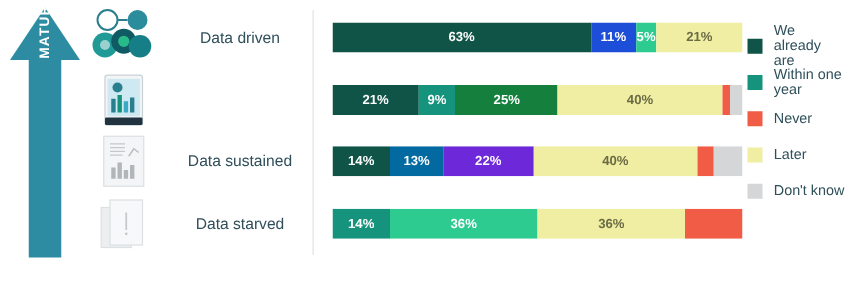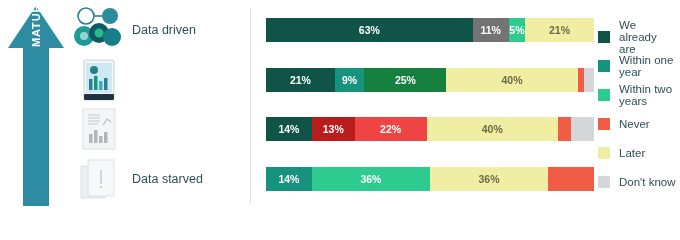--- a/index.html
+++ b/index.html
@@ -79,20 +79,21 @@
     height: 46px;
     flex: 0 0 58px;
     position: relative;
   }
   .row-label {
     flex: 0 0 120px;
     width: 120px;
     margin-left: 4px;
     font-size: 12.5px;
     color: #2f4f5a;
+    text-align: center;
   }
 
   
   #chart-divider {
     position: absolute;
     left: 250px;
     top: 8px;
     width: 1px;
     height: 196px;
     background: #dde6e9;
@@ -201,52 +202,53 @@
       </g>
       <polyline points="33,19 37,13 41,16" fill="none" stroke="#b8bec1" stroke-width="1.2"></polyline>
       <g fill="#b0b6b9">
         <rect x="19" y="28" width="3.5" height="9"></rect>
         <rect x="24" y="24" width="3.5" height="13"></rect>
         <rect x="29" y="30" width="3.5" height="7"></rect>
         <rect x="34" y="26" width="3.5" height="11"></rect>
       </g>
     </svg>
   </div>
+  <div class="row-label">Data sustained</div>
 </div>
 
 <div class="row" id="row-3">
   <div class="row-icon">
     <svg width="58" height="46" viewBox="0 0 58 46">
       <rect x="11" y="10" width="24" height="32" fill="#eceef0" stroke="#dde1e3" stroke-width="1"></rect>
       <rect x="18" y="4" width="26" height="36" fill="#f7f8f9" stroke="#dde1e3" stroke-width="1"></rect>
       <line x1="31" y1="14" x2="31" y2="28" stroke="#c3c9cc" stroke-width="1.4"></line>
       <circle cx="31" cy="31" r="1.1" fill="#c3c9cc"></circle>
     </svg>
   </div>
   <div class="row-label">Data starved</div>
 </div>
 
 <div class="bar" id="bar-0">
     <div class="seg" style="width: 63%; background: rgb(15, 84, 70); color: rgb(255, 255, 255);">63%</div>
-    <div class="seg" style="width: 11%; background: #737373; color: rgb(255, 255, 255);">11%</div>
+    <div class="seg" style="width: 11%; background: #1d4ed8; color: rgb(255, 255, 255);">11%</div>
     <div class="seg" style="width: 5%; background: rgb(46, 203, 144); color: rgb(255, 255, 255);">5%</div>
     <div class="seg" style="width: 21%; background: rgb(240, 238, 162); color: rgb(107, 107, 69);">21%</div>
   </div>
 <div class="bar" id="bar-1">
     <div class="seg" style="width: 21%; background: rgb(15, 84, 70); color: rgb(255, 255, 255);">21%</div>
     <div class="seg" style="width: 9%; background: rgb(21, 147, 124); color: rgb(255, 255, 255);">9%</div>
     <div class="seg" style="width: 25%; background: #15803d; color: rgb(255, 255, 255);">25%</div>
     <div class="seg" style="width: 40%; background: rgb(240, 238, 162); color: rgb(107, 107, 69);">40%</div>
     <div class="seg" style="width: 2%; background: rgb(240, 92, 69); color: rgb(255, 255, 255);"></div>
     <div class="seg" style="width: 3%; background: rgb(212, 214, 216); color: rgb(85, 85, 85);"></div>
   </div>
 <div class="bar" id="bar-2">
     <div class="seg" style="width: 14%; background: rgb(15, 84, 70); color: rgb(255, 255, 255);">14%</div>
-    <div class="seg" style="width: 13%; background: #b91c1c; color: rgb(255, 255, 255);">13%</div>
-    <div class="seg" style="width: 22%; background: #ef4444; color: rgb(255, 255, 255);">22%</div>
+    <div class="seg" style="width: 13%; background: #0369a1; color: rgb(255, 255, 255);">13%</div>
+    <div class="seg" style="width: 22%; background: #6d28d9; color: rgb(255, 255, 255);">22%</div>
     <div class="seg" style="width: 40%; background: rgb(240, 238, 162); color: rgb(107, 107, 69);">40%</div>
     <div class="seg" style="width: 4%; background: rgb(240, 92, 69); color: rgb(255, 255, 255);"></div>
     <div class="seg" style="width: 7%; background: rgb(212, 214, 216); color: rgb(85, 85, 85);"></div>
   </div>
 <div class="bar" id="bar-3">
     <div class="seg" style="width: 14%; background: rgb(21, 147, 124); color: rgb(255, 255, 255);">14%</div>
     <div class="seg" style="width: 36%; background: rgb(46, 203, 144); color: rgb(255, 255, 255);">36%</div>
     <div class="seg" style="width: 36%; background: rgb(240, 238, 162); color: rgb(107, 107, 69);">36%</div>
     <div class="seg" style="width: 14%; background: rgb(240, 92, 69); color: rgb(255, 255, 255);"></div>
   </div>
@@ -254,24 +256,20 @@
 <div id="legend">
     <div class="legend-item">
       <span class="legend-swatch" style="background: rgb(15, 84, 70);"></span>
       <span class="legend-text">We already are</span>
     </div>
     <div class="legend-item">
       <span class="legend-swatch" style="background: rgb(21, 147, 124);"></span>
       <span class="legend-text">Within one year</span>
     </div>
     <div class="legend-item">
-      <span class="legend-swatch" style="background: rgb(46, 203, 144);"></span>
-      <span class="legend-text">Within two years</span>
-    </div>
-    <div class="legend-item">
       <span class="legend-swatch" style="background: rgb(240, 92, 69);"></span>
       <span class="legend-text">Never</span>
     </div>
     <div class="legend-item">
       <span class="legend-swatch" style="background: rgb(240, 238, 162);"></span>
       <span class="legend-text">Later</span>
     </div>
     <div class="legend-item">
       <span class="legend-swatch" style="background: rgb(212, 214, 216);"></span>
       <span class="legend-text">Don't know</span>

